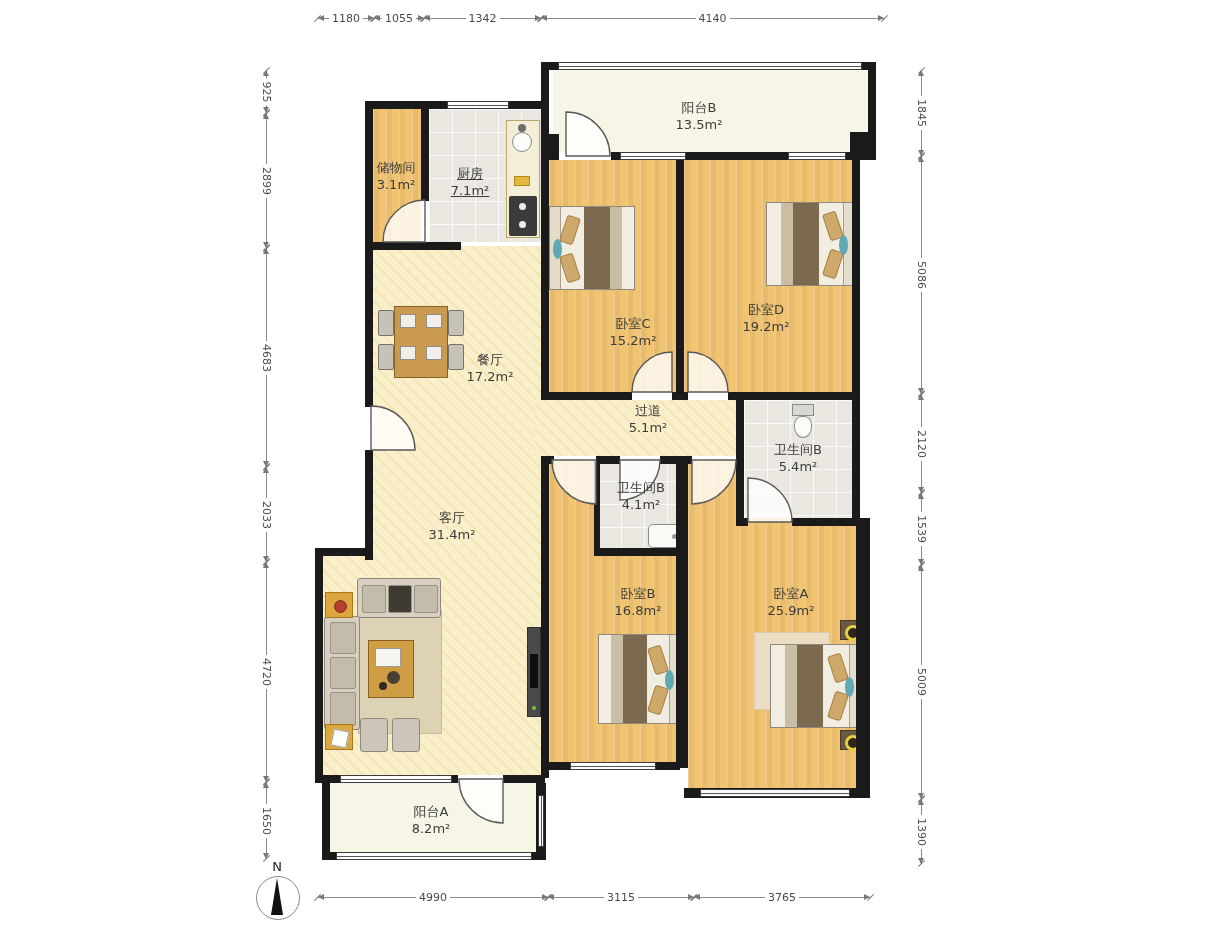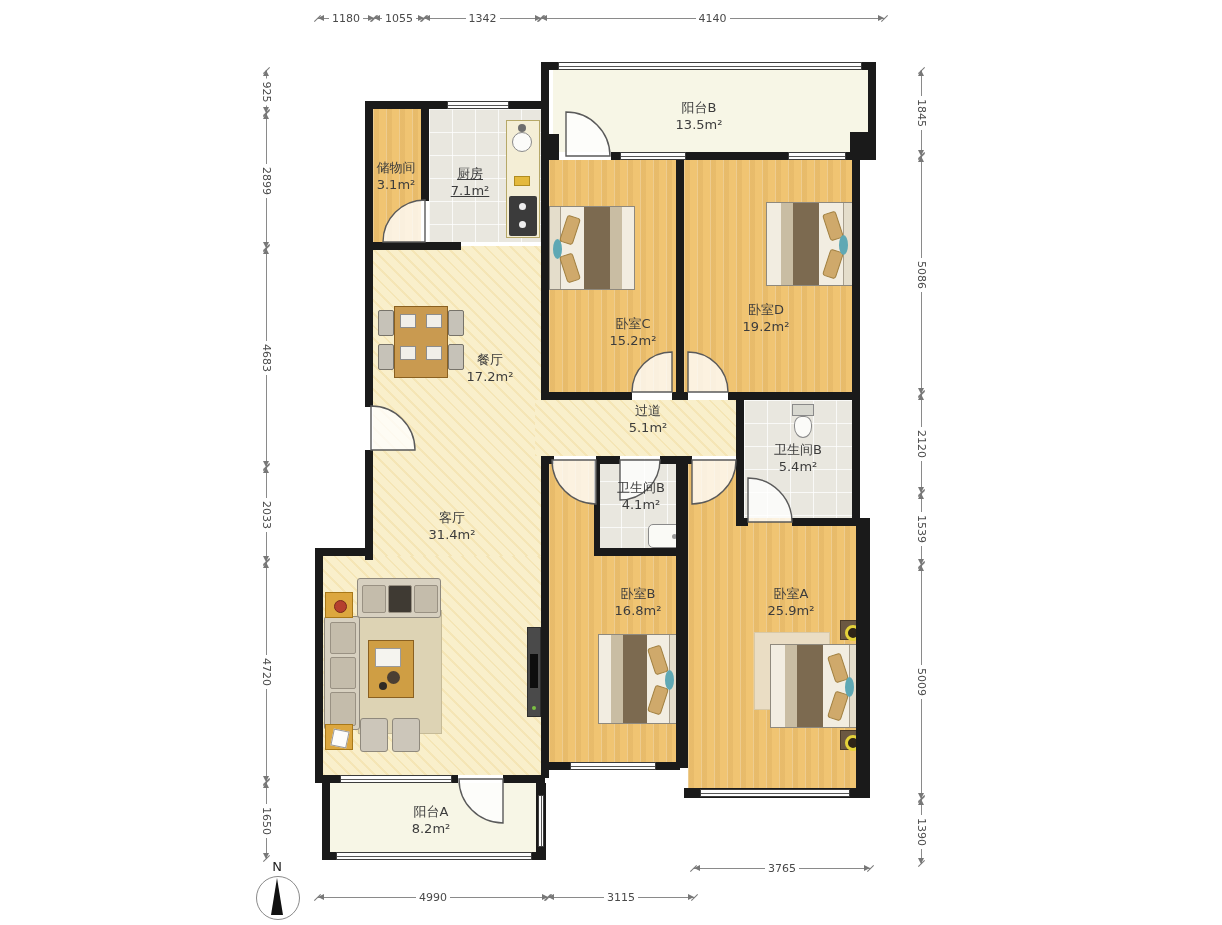--- a/index.html
+++ b/index.html
@@ -323,21 +323,21 @@
         <span class="dim-lab" style="left:50%;top:50%;transform:translate(-50%,-50%);">4990</span>
       </div>
       <div class="dim-seg" style="left: 548px; top: 891px; width: 146px; height: 12px;">
         <div class="dim-line" style="left:0;right:0;top:6px;height:1px;"></div>
         <div class="arr" style="left:0;top:3px;border-top:3px solid transparent;border-bottom:3px solid transparent;border-right:6px solid #777;"></div>
         <div class="arr" style="right:0;top:3px;border-top:3px solid transparent;border-bottom:3px solid transparent;border-left:6px solid #777;"></div>
         <div class="tick" style="left:-1px;top:2px;transform:rotate(45deg);"></div>
         <div class="tick" style="right:-1px;top:2px;transform:rotate(45deg);"></div>
         <span class="dim-lab" style="left:50%;top:50%;transform:translate(-50%,-50%);">3115</span>
       </div>
-      <div class="dim-seg" style="left: 694px; top: 862px; width: 176px; height: 12px; text-decoration: underline;">
+      <div class="dim-seg" style="left: 694px; top: 891px; width: 176px; height: 12px; text-decoration: underline;">
         <div class="dim-line" style="left:0;right:0;top:6px;height:1px;"></div>
         <div class="arr" style="left:0;top:3px;border-top:3px solid transparent;border-bottom:3px solid transparent;border-right:6px solid #777;"></div>
         <div class="arr" style="right:0;top:3px;border-top:3px solid transparent;border-bottom:3px solid transparent;border-left:6px solid #777;"></div>
         <div class="tick" style="left:-1px;top:2px;transform:rotate(45deg);"></div>
         <div class="tick" style="right:-1px;top:2px;transform:rotate(45deg);"></div>
         <span class="dim-lab" style="left:50%;top:50%;transform:translate(-50%,-50%);">3765</span>
       </div>
       <div class="dim-seg" style="left: 260px; top: 70px; width: 12px; height: 43px;">
         <div class="dim-line" style="top:0;bottom:0;left:6px;width:1px;"></div>
         <div class="arr" style="top:0;left:3px;border-left:3px solid transparent;border-right:3px solid transparent;border-bottom:6px solid #777;"></div>

